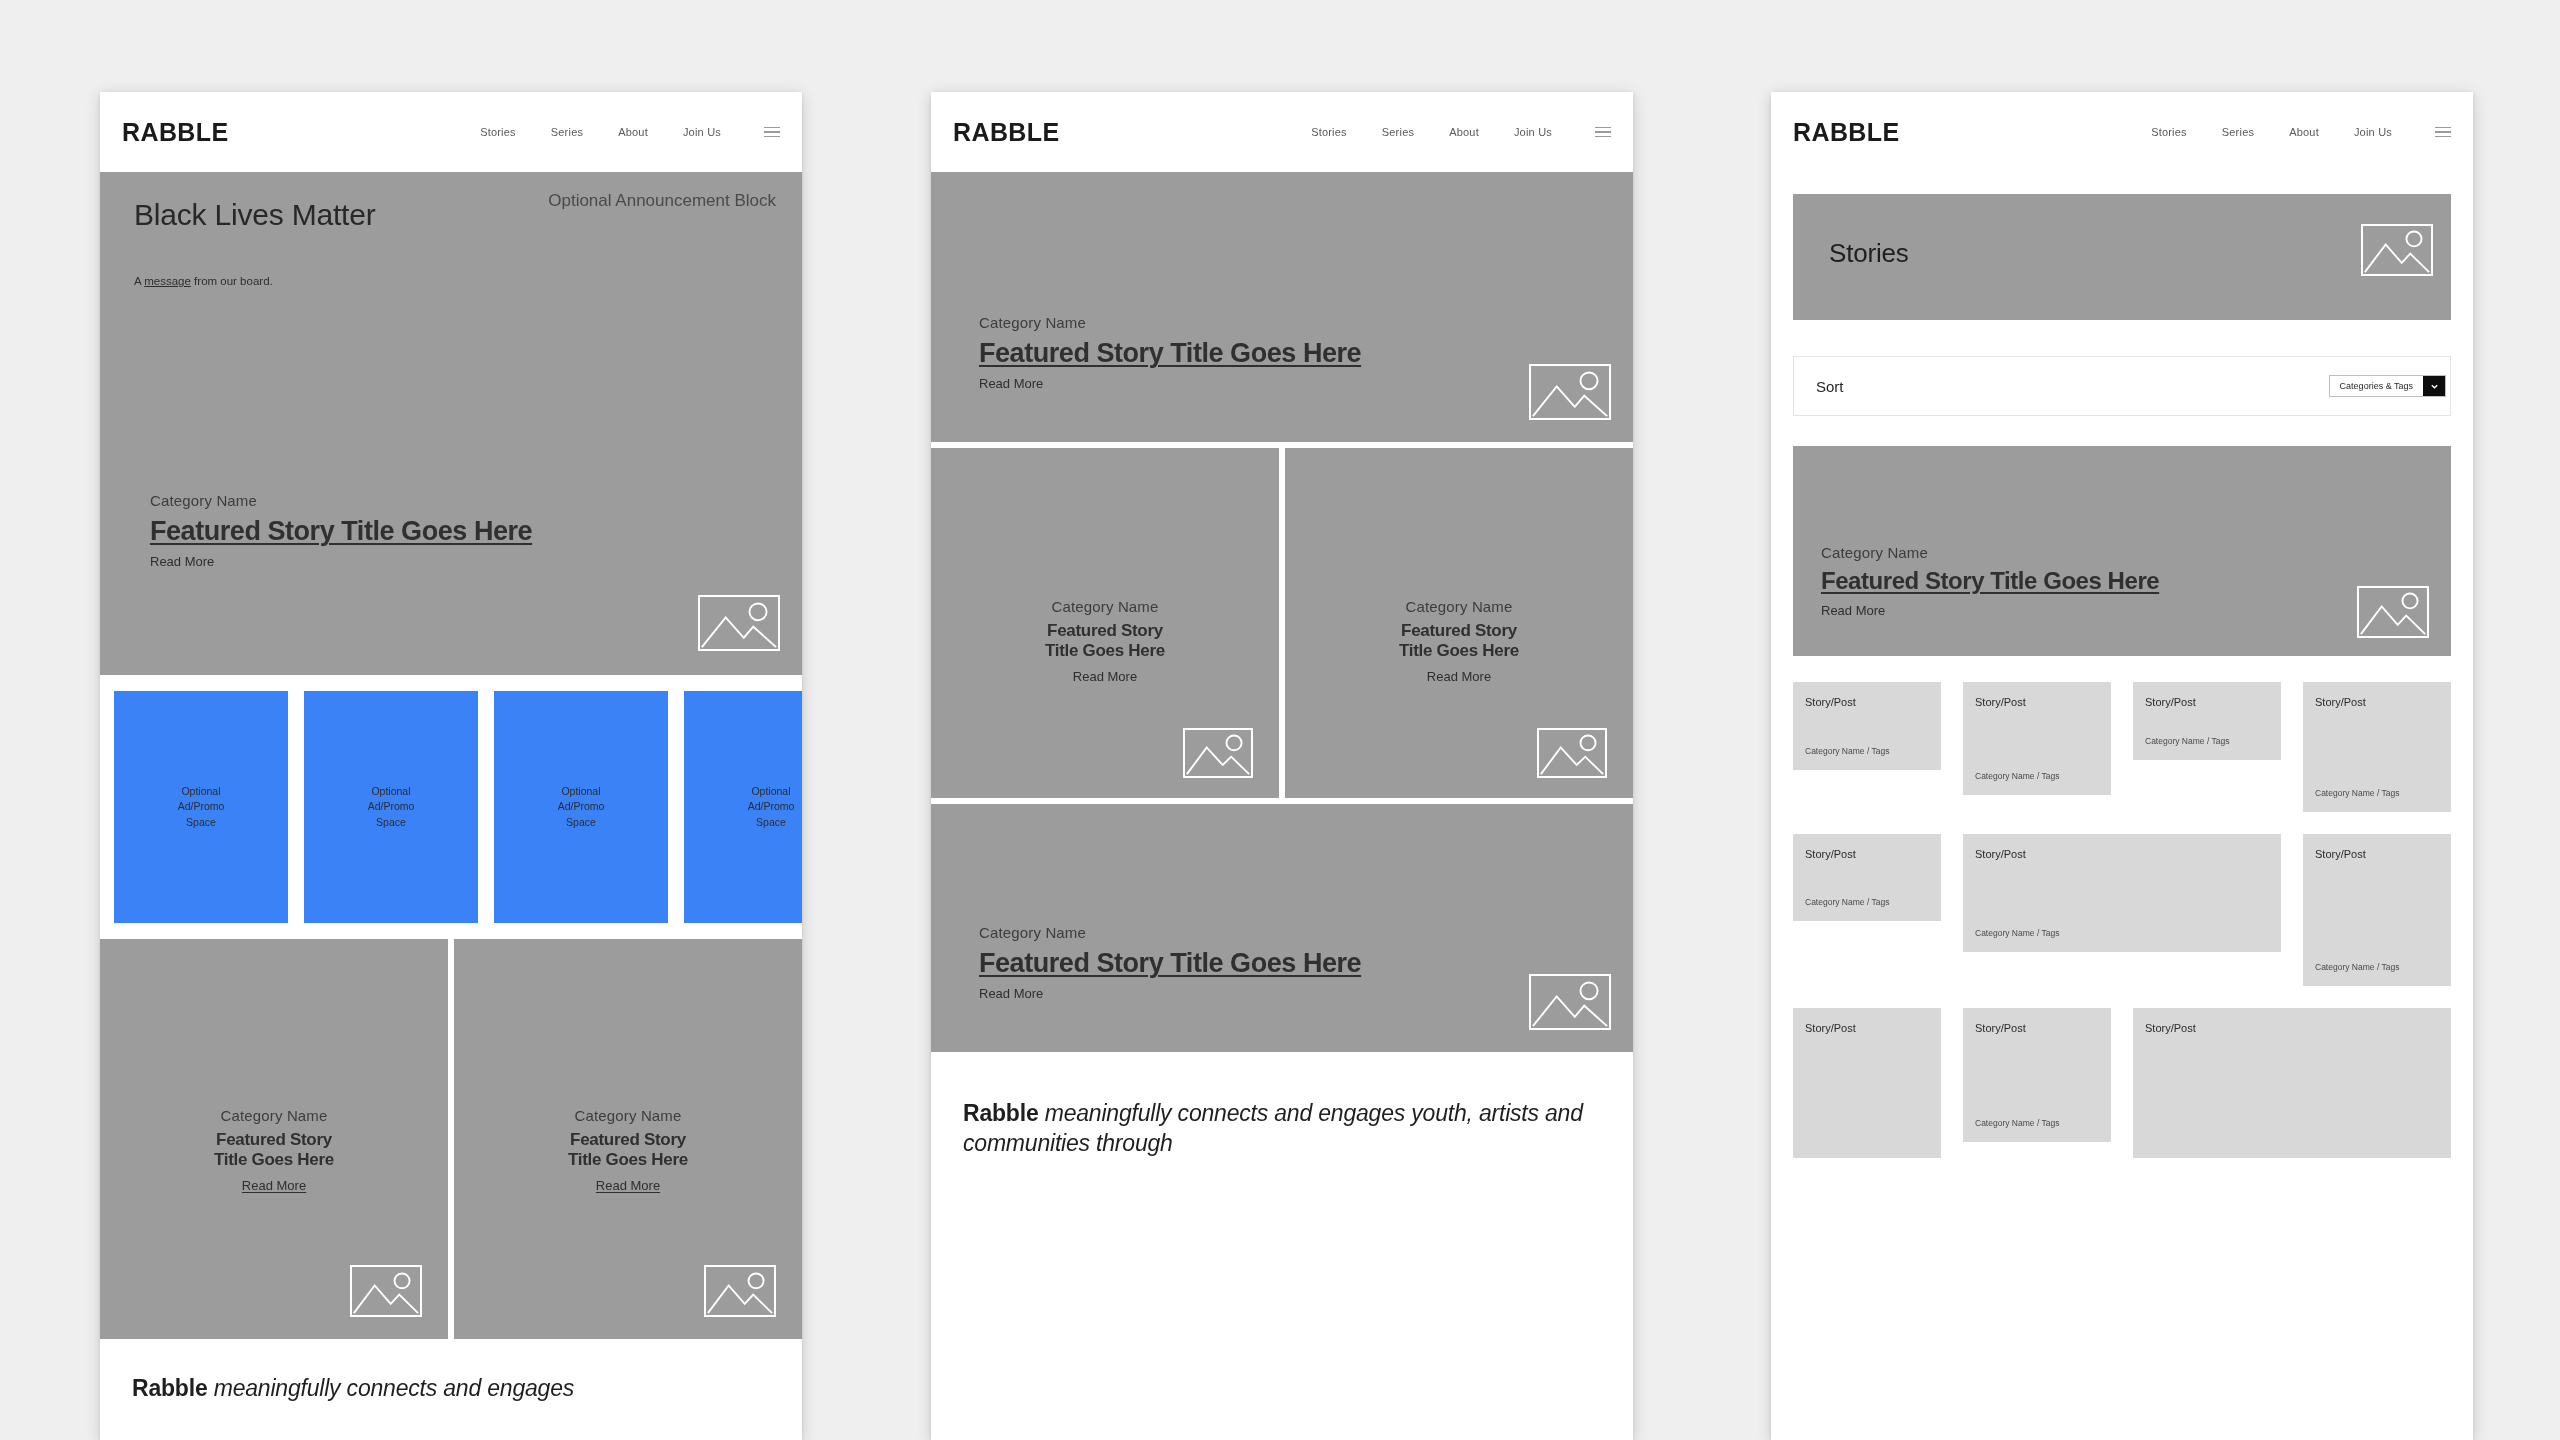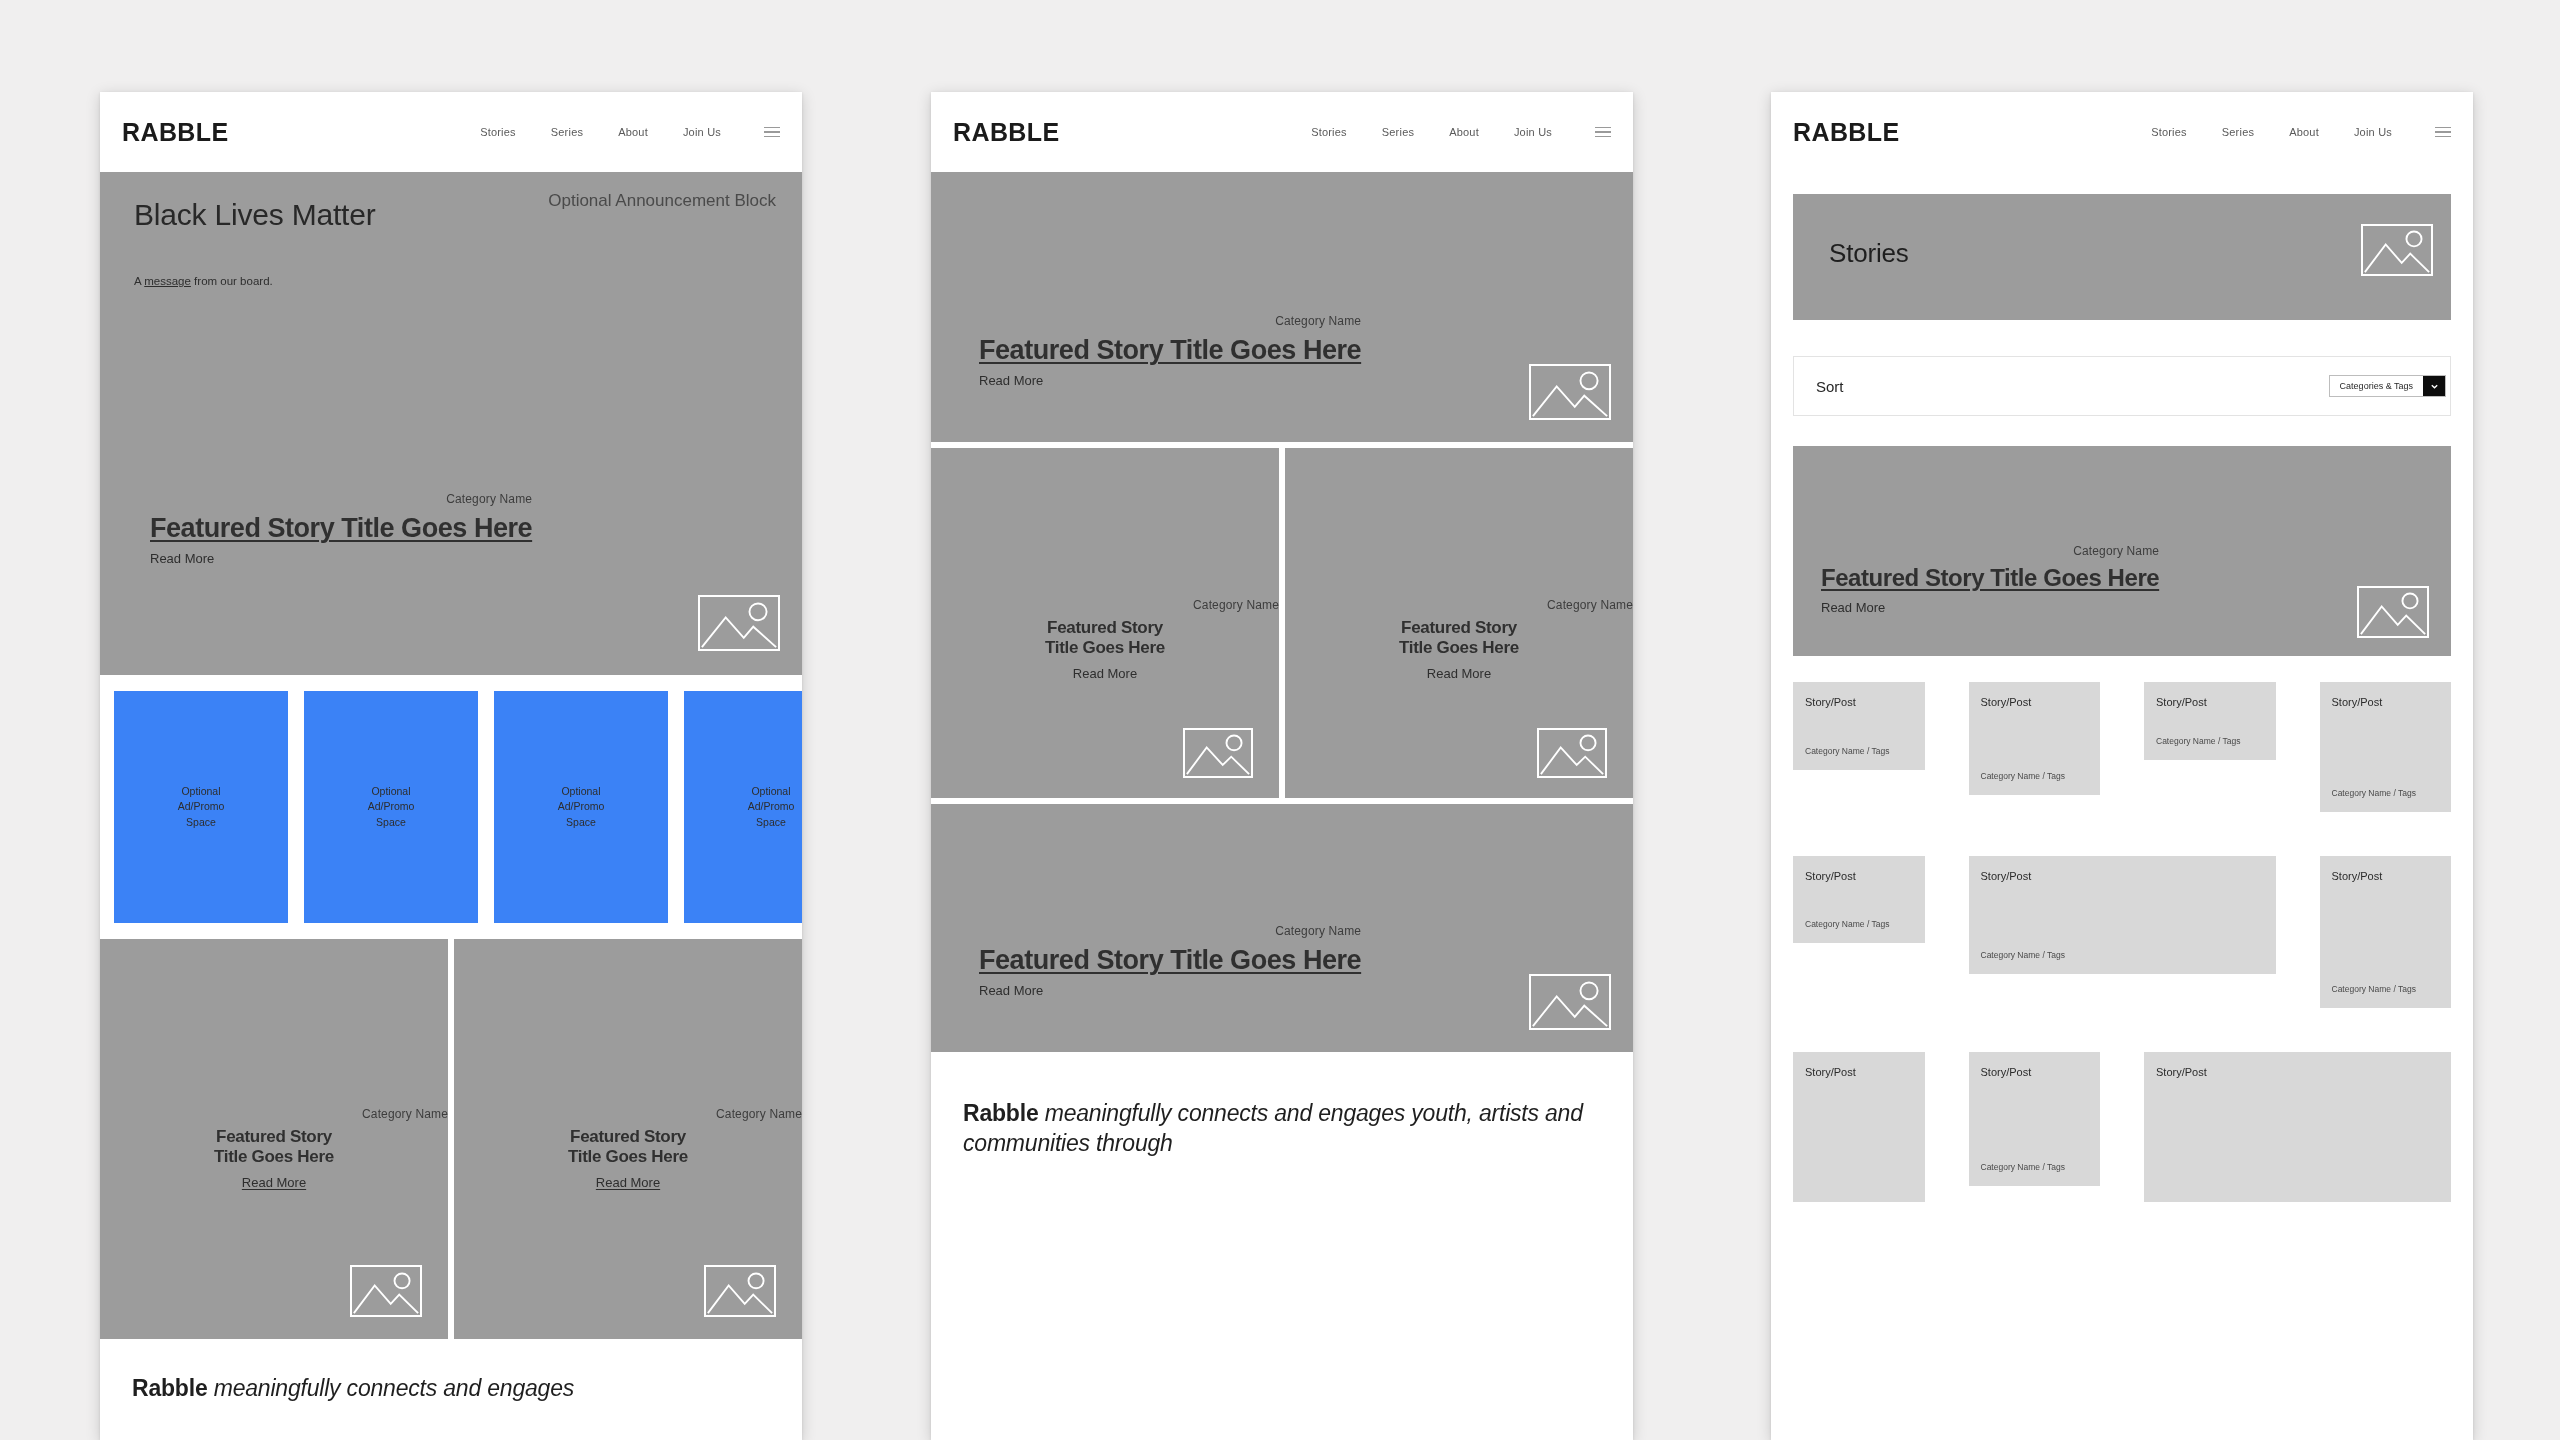--- a/index.html
+++ b/index.html
@@ -107,25 +107,24 @@
     height: 358px;
     padding: 0;
     position: relative;
   }
   .hero-body {
     position: absolute;
     left: 50px;
     top: 175px;
   }
   .cat {
-    font-size: 12px;
+    font-size: 15px;
     color: #3d3d3d;
     letter-spacing: 0.15px;
     margin-bottom: 7px;
-    text-align: right;
   }
   .feat-title {
     font-size: 27px;
     font-weight: bold;
     color: #303030;
     letter-spacing: -0.45px;
     text-decoration: underline;
     text-underline-offset: 3px;
     text-decoration-thickness: 2px;
     line-height: 1.12;
@@ -263,21 +262,20 @@
   .p3-feature .feat-title { font-size: 24px; }
 
   
   .grid {
     margin: 26px 22px 0 22px;
     display: grid;
     grid-template-columns: repeat(4, 1fr);
     column-gap: 22px;
     row-gap: 22px;
     align-items: start;
-    gap: 44px;
   }
   .tile {
     background: #d8d8d8;
     position: relative;
     padding: 14px 12px;
     display: flex;
     flex-direction: column;
   }
   .tile .t-title { font-size: 11px; color: #2b2b2b; }
   .tile .t-tags {

